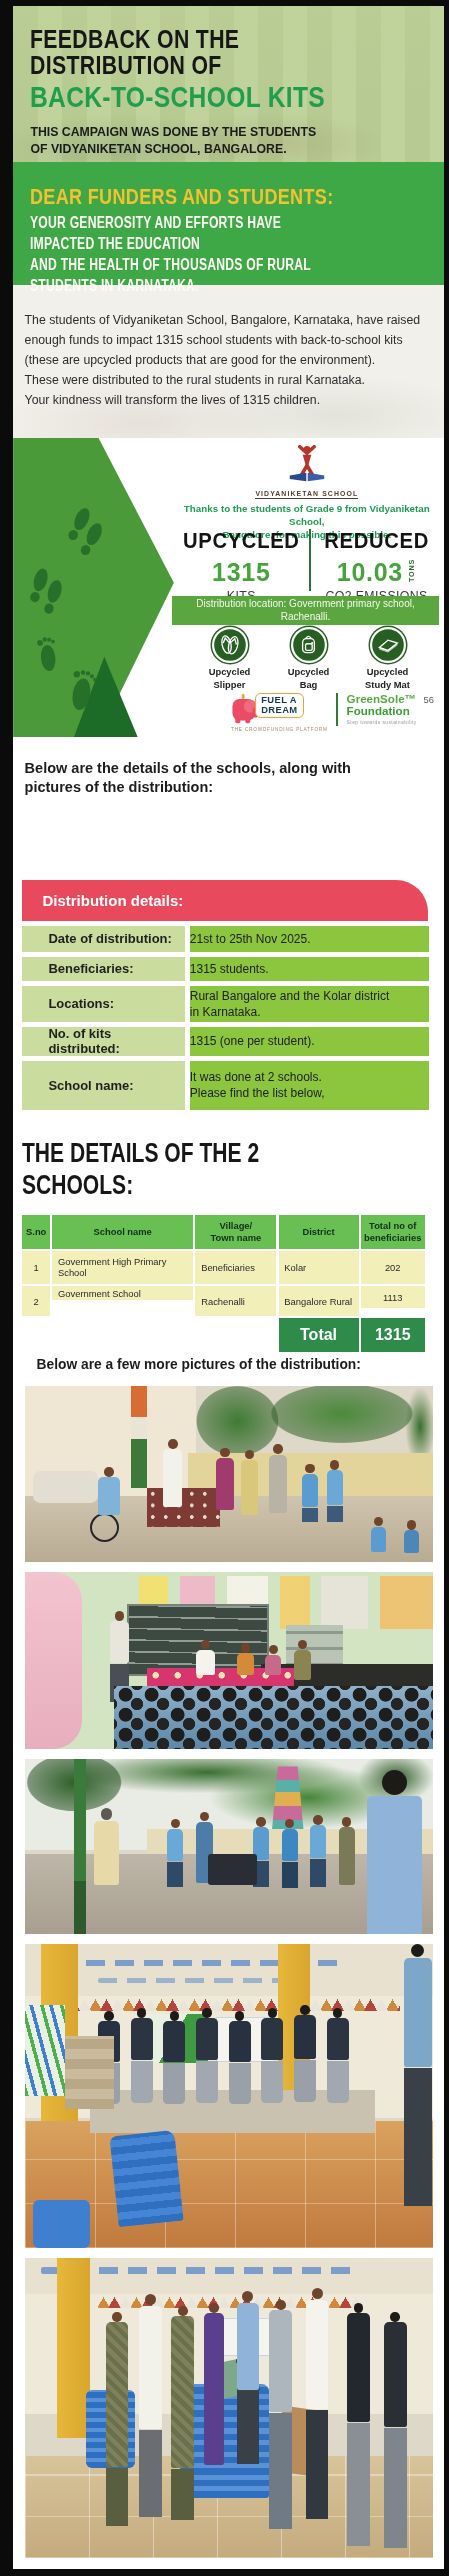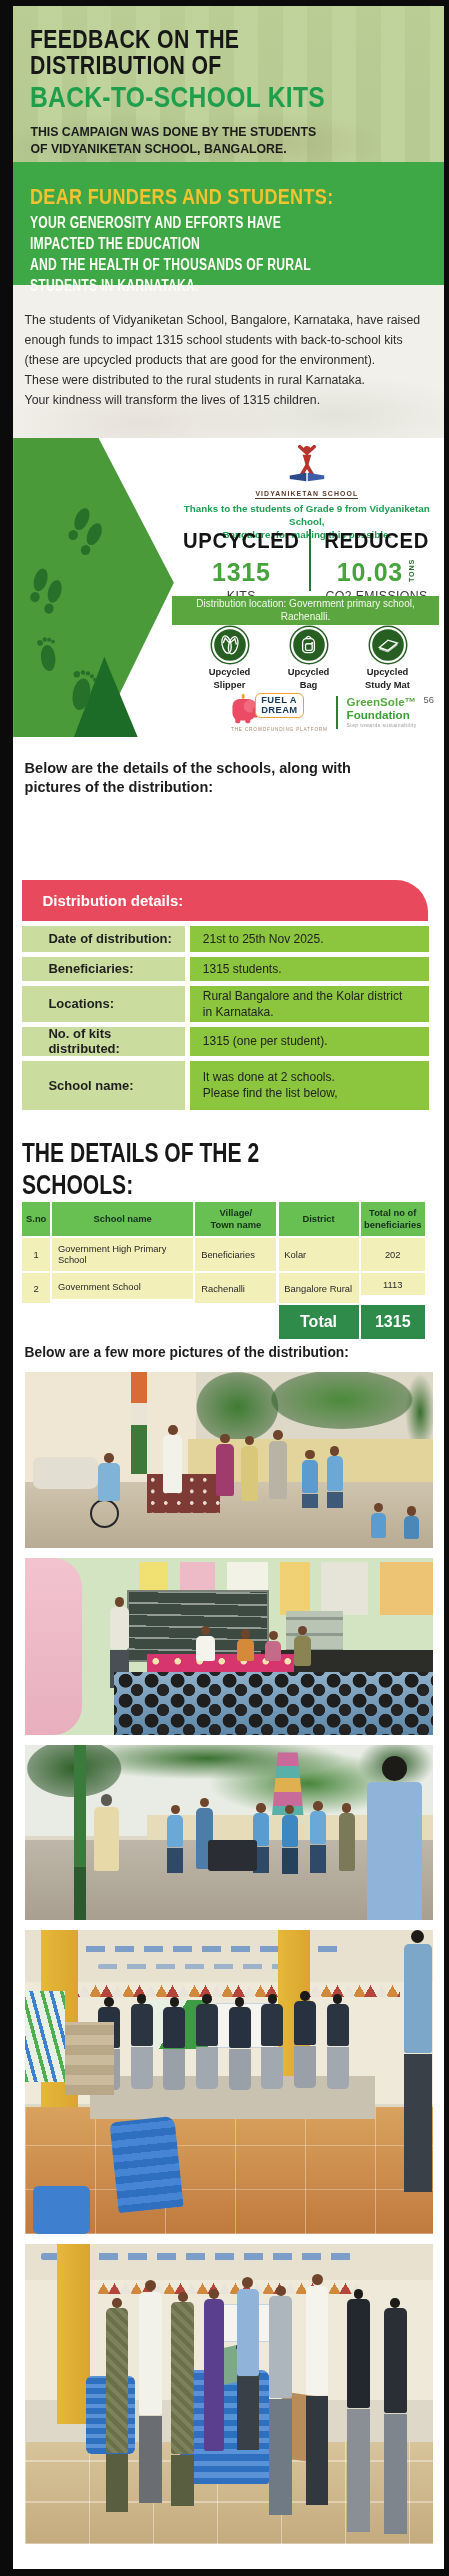--- a/index.html
+++ b/index.html
@@ -50,21 +50,21 @@
   .stat-div{width:1.5px;background:#26733a;margin:1.5px 4.4px 0 4.4px;height:62px}
   .numrow{display:flex;align-items:center;justify-content:center;gap:4.4px}
   .tons{writing-mode:vertical-rl;transform:rotate(180deg);font-size:7.3px;font-weight:700;color:#2d6e2e;letter-spacing:0.7px}
   .cert-band{position:absolute;left:159px;width:267px;top:158px;height:29px;background:#5ba63e;color:#f4f9ef;
              font-size:10px;line-height:13px;display:flex;align-items:center;justify-content:center;text-align:center;white-space:pre-line}
   .cert-items{position:absolute;left:183px;width:225px;top:189px;display:flex;justify-content:space-between}
   .item{width:67px;text-align:center}
   .circ{width:36px;height:36px;border-radius:50%;background:#275f23;box-shadow:inset 0 0 0 2.2px #fff,0 0 0 1.5px #275f23;
         margin:0 auto;display:flex;align-items:center;justify-content:center}
   .item .ilabel{margin-top:3.6px;font-size:9.4px;line-height:12.3px;font-weight:700;color:#232323;white-space:pre-line}
-  .cert-partners{position:absolute;left:218px;top:255px;display:flex;align-items:center}
+  .cert-partners{position:absolute;left:218px;top:255px;display:flex;align-items:flex-start}
   .fad{display:flex;align-items:flex-start}
   .fad-textbox{border:1.8px solid #f0a030;border-radius:5.8px;padding:1.5px 5px;margin-left:-5.8px;background:#fff}
   .fad-textbox .fl{font-size:9.4px;line-height:10px;font-weight:800;color:#16395c;letter-spacing:0.4px}
   .fad-tag{font-size:4.7px;letter-spacing:0.8px;color:#a9886a;margin-top:2.2px;text-align:center}
   .p-div{width:1.5px;height:33px;background:#2e7d32;margin:0 8.7px}
   .gs .g1{font-size:11.6px;font-weight:700;color:#56a93f;line-height:12.3px}
   .gs .g2{font-size:11.6px;font-weight:700;color:#3aa035;line-height:12.3px}
   .gs .g3{font-size:5px;color:#9a9a9a;letter-spacing:0.4px;margin-top:1.5px}
   .pageno{position:absolute;right:10px;top:256px;font-size:9.4px;color:#5a5a5a}
 
@@ -72,38 +72,38 @@
   .details{height:143px;box-sizing:border-box;padding:22px 0 0 11.6px;background:#fff}
   .details h2{margin:0;font-size:14.5px;line-height:19.6px;font-weight:700;color:#1d1d1d;max-width:381px}
   .details p{margin:7.3px 0 0 0;font-size:12.3px;line-height:20px;color:#2d2d2d;max-width:397px}
 
   
   .dist{height:228px;box-sizing:border-box;padding-left:9.4px;background:#fff}
   .red-band{width:406px;height:41px;background:#e8495c;border-radius:0 32px 0 0;display:flex;align-items:center;
             padding-left:20px;box-sizing:border-box;color:#fff;font-size:15px;font-weight:700}
   .dist-grid{margin-top:5px;display:grid;grid-template-columns:163px 239px;column-gap:4.4px;row-gap:5px}
   .dl{background:#cadd9e;display:flex;align-items:center;padding-left:26px;font-size:13px;font-weight:700;color:#1f1f1f}
-  .dv{background:#8cc63f;display:flex;align-items:center;padding-left:13px;font-size:12px;line-height:16px;color:#222;white-space:pre-line}
+  .dv{background:#8cc63f;display:flex;align-items:center;font-size:12px;line-height:16px;color:#222;white-space:pre-line}
   .rh36{height:26px}.rh33{height:24px}.rh50{height:36px}.rh40{height:29px}.rh68{height:49px}
 
   
   .schools{height:208px;box-sizing:border-box;padding-left:9.4px;background:#fff}
   .schools .sh{padding-top:29px}
   .schools .sh .cond{font-size:27px;line-height:32px;color:#171717;transform:scaleX(.78)}
-  .sgrid{margin-top:1px;display:grid;grid-template-columns:27.6px 141px 81px 80px 64px;gap:2.2px;width:397px}
+  .sgrid{margin-top:14px;display:grid;grid-template-columns:27.6px 141px 81px 80px 64px;gap:2.2px;width:397px}
   .th{background:#68bf52;display:flex;align-items:center;justify-content:center;text-align:center;
       font-size:9.4px;line-height:11.6px;font-weight:700;color:#14301a;height:34px;white-space:pre-line;padding:0 2.9px;box-sizing:border-box}
   .td{background:#f3efb9;display:flex;align-items:center;font-size:9.4px;color:#2a2a2a;height:33px;
       padding:0 5.8px;box-sizing:border-box}
   .td.c{justify-content:center;padding:0}
   .tt{background:#2e8b4a;color:#fff;font-size:16px;font-weight:700;display:flex;align-items:center;justify-content:center;height:34px}
 
   
   .photos{background:#fff}
-  .photos h3{margin:0;padding:27.6px 0 0 11.6px;font-size:13.8px;font-weight:700;color:#1d1d1d;height:19px;line-height:19px}
+  .photos h3{margin:12px;padding:27.6px 0 0 11.6px;font-size:13.8px;font-weight:700;color:#1d1d1d;height:19px;line-height:19px}
   .photo{position:relative;width:408px;margin:10px 0 0 11.6px;overflow:hidden;background:#ded8c8}
   .p1{height:176px}.p2{height:177px}.p3{height:175px}.p4{height:304px}.p5{height:300px}
   .a{position:absolute}
   .bunt{background:
      conic-gradient(from 150deg at 50% 0,#b5443a 0 60deg,#0000 0) 0 0/33px 11.6px repeat-x,
      conic-gradient(from 150deg at 50% 0,#e8e4da 0 60deg,#0000 0) 11px 0/33px 11.6px repeat-x,
      conic-gradient(from 150deg at 50% 0,#d0893c 0 60deg,#0000 0) 22px 0/33px 11.6px repeat-x}
   .signtxt{background:repeating-linear-gradient(90deg,#7c9ec9 0 19px,transparent 19px 29px);border-radius:2.2px}
   .heads{background:
      radial-gradient(circle 7.3px at 11.6px 8.7px,#1e1e1e 6.5px,transparent 7.3px) 0 0/26px 20px,
@@ -309,21 +309,21 @@
       <div class="th">Total no of
 beneficiaries</div>
 
       <div class="td c">1</div>
       <div class="td">Government High Primary School</div>
       <div class="td">Beneficiaries</div>
       <div class="td">Kolar</div>
       <div class="td c">202</div>
 
       <div class="td c" style="height:30px">2</div>
-      <div class="td" style="height:26px">Government School</div>
+      <div class="td" style="height:14px">Government School</div>
       <div class="td" style="height:30px">Rachenalli</div>
       <div class="td" style="height:30px">Bangalore Rural</div>
       <div class="td c" style="height:22px">1113</div>
 
       <div class="tt" style="grid-column:4">Total</div>
       <div class="tt" style="grid-column:5">1315</div>
     </div>
   </section>
 
   <section class="photos">

